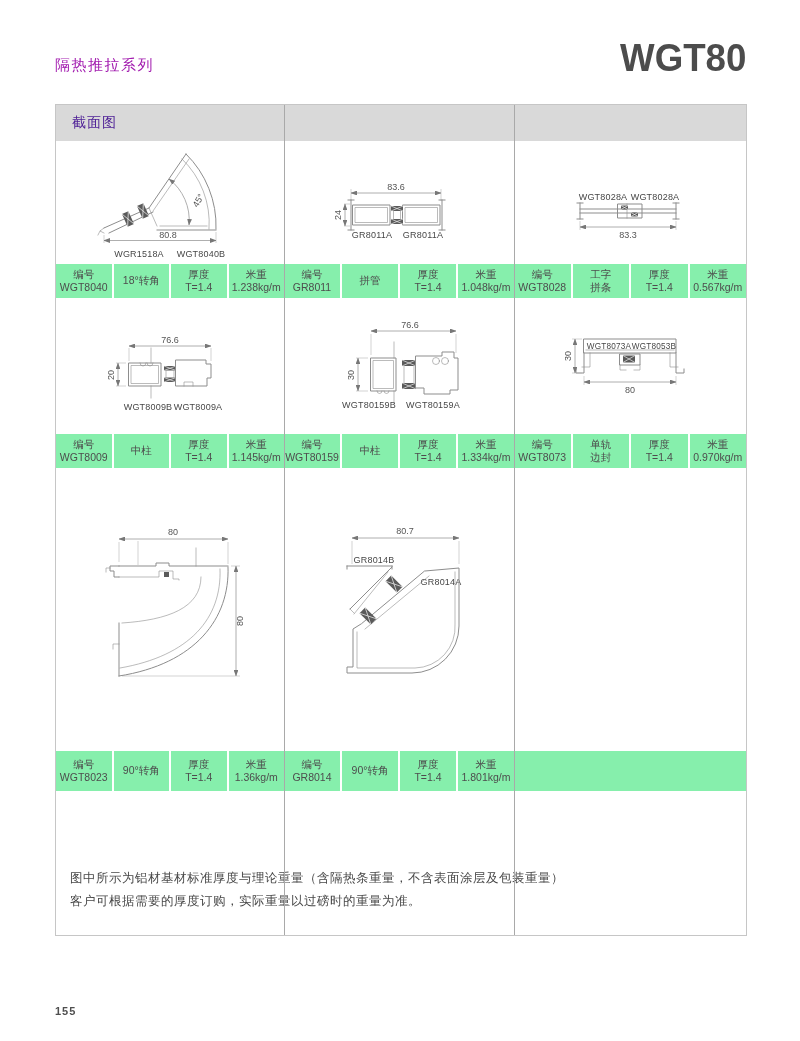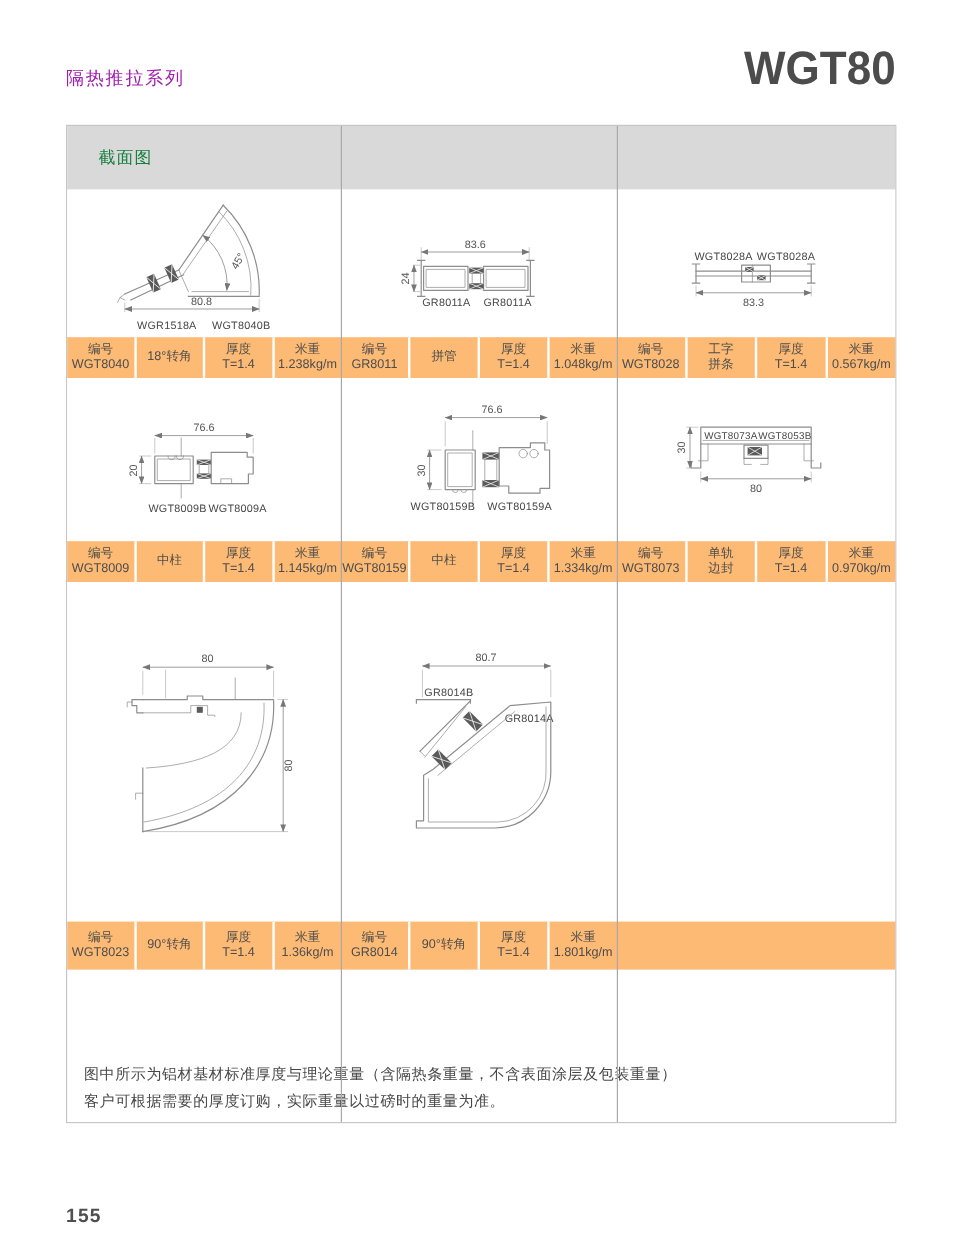--- a/index.html
+++ b/index.html
@@ -7,36 +7,36 @@
     width:800px;height:1041px;position:relative;background:#ffffff;
     font-family:"Liberation Sans",sans-serif;overflow:hidden;
   }
   .series-title{position:absolute;left:55px;top:56px;font-size:15px;color:#a21caf;letter-spacing:1.5px}
   .model{position:absolute;right:54px;top:36px;font-size:39px;font-weight:bold;color:#4c4c4c;
          transform:scaleX(.94);transform-origin:100% 50%;letter-spacing:0}
   .sheet-table{position:absolute;left:55px;top:104px;width:690px;height:830px;
                border:1px solid #c6c6c6;background:#fff;box-sizing:content-box}
   .vline{position:absolute;top:0;bottom:0;width:1px;background:#a9a9a9;z-index:6}
   .vline.v1{left:228px}.vline.v2{left:458px}
-  .hrow{height:53px;background:#d9d9d9;display:flex;align-items:center;
-        padding-left:26px;box-sizing:border-box;font-size:14px;color:#15803d;letter-spacing:1px}
+  .hrow{height:36px;background:#d9d9d9;display:flex;align-items:center;
+        padding-left:16px;box-sizing:border-box;font-size:14px;color:#4c1d95;letter-spacing:1px}
   .drow{display:flex;background:#fff}
   .r1{height:123px}.r2{height:136px}.r3{height:283px}
   .dcell{position:relative;overflow:hidden}
   .w1{width:228px}.w2{width:230px}.w3{width:232px}
   .dcell svg{display:block;width:100%;height:100%}
-  .irow{display:flex;background:#fdba74;height:34px}
+  .irow{display:flex;background:#86efac;height:34px}
   .irow.tall{height:40px}
   .icol{display:flex;box-sizing:border-box}
   .icell{flex:1;display:flex;flex-direction:column;align-items:center;justify-content:center;
          font-size:10.5px;color:#4d4d4d;line-height:1.28;border-right:2px solid #fff;box-sizing:border-box;text-align:center}
   .icol .icell:last-child{border-right:none}
   .nrow{height:144px;box-sizing:border-box;padding:76px 20px 0 14px;font-size:12.5px;
         color:#474747;line-height:1.8;letter-spacing:.5px}
-  .pagenum{position:absolute;left:55px;top:1005px;font-size:16px;font-weight:bold;color:#4f4f4f;letter-spacing:1px}
+  .pagenum{position:absolute;left:55px;top:1005px;font-size:11px;font-weight:bold;color:#4f4f4f;letter-spacing:1px}
   
   .prof{fill:none;stroke:#8d8d8d;stroke-width:1;stroke-linejoin:round;stroke-linecap:square}
   .p2{stroke-width:.6}
   .dim{stroke:#9a9a9a;stroke-width:.8;fill:none}
   .ext{stroke:#b5b5b5;stroke-width:.6;fill:none}
   .dk{fill:#5a5a5a;stroke:none}
   .xl{stroke:#ededed;stroke-width:.7;fill:none}
   svg text{font-family:"Liberation Sans",sans-serif}
   .dimt{font-size:9px;fill:#555555}
   .part{font-size:9px;fill:#474747;letter-spacing:.2px}

